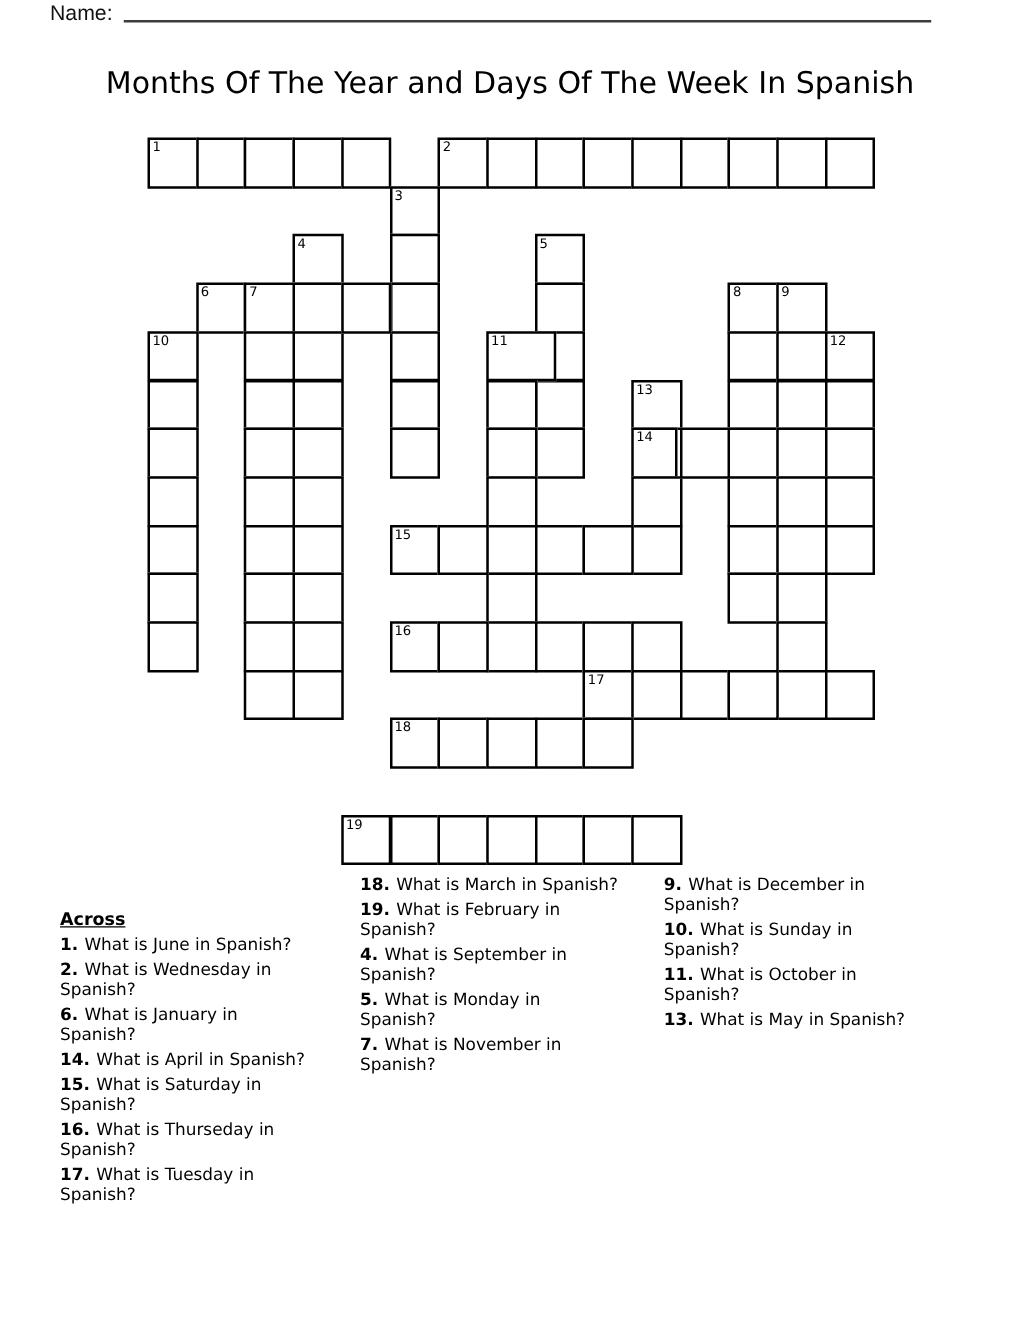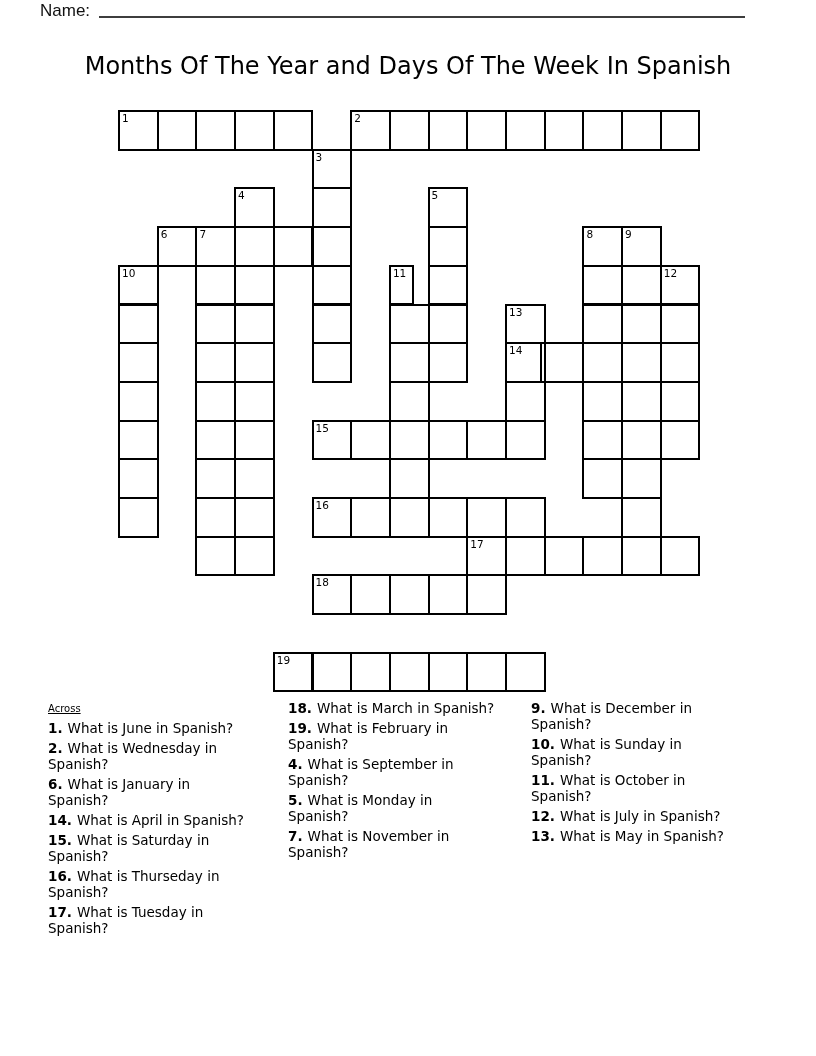--- a/index.html
+++ b/index.html
@@ -21,22 +21,22 @@
     font-size:24px; font-weight:normal; letter-spacing:0;
   }
   .grid { position:absolute; left:0; top:0; width:816px; height:1056px; }
   .cell { position:absolute; border:2px solid #000; background:#fff; }
   .num {
     position:absolute; left:2px; top:1px; font-size:10.5px; line-height:11px;
     color:#000;
   }
   .clue-col { position:absolute; top:701px; }
   .clue-heading {
-    font-size:10px; font-weight:normal; text-decoration:underline;
-    line-height:15.5px; margin-bottom:4.7px;
+    font-size:14px; font-weight:bold; text-decoration:underline;
+    line-height:15.5px; margin-bottom:4.7px;margin-top:28px;
   }
   .clue { font-size:13.5px; line-height:15.7px; margin-bottom:4.5px; }
   .clue b { margin-right:5px; }
   .clue span { white-space:pre-line;text-align:right; }
 </style>
 </head>
 <body>
 
 <div class="page">
 
@@ -128,21 +128,21 @@
       <div class="cell" style="left: 621.1px; top: 535.7px; width: 40.7px; height: 40.7px; border-color: rgb(0, 0, 0); background: rgb(255, 255, 255);"></div>
       <div class="cell" style="left: 118px; top: 264.8px; width: 40.7px; height: 40.7px; border-color: rgb(0, 0, 0); background: rgb(255, 255, 255);">
         <span class="num">10</span>
       </div>
       <div class="cell" style="left: 118px; top: 303.5px; width: 40.7px; height: 40.7px; border-color: rgb(0, 0, 0); background: rgb(255, 255, 255);"></div>
       <div class="cell" style="left: 118px; top: 342.2px; width: 40.7px; height: 40.7px; border-color: rgb(0, 0, 0); background: rgb(255, 255, 255);"></div>
       <div class="cell" style="left: 118px; top: 380.9px; width: 40.7px; height: 40.7px; border-color: rgb(0, 0, 0); background: rgb(255, 255, 255);"></div>
       <div class="cell" style="left: 118px; top: 419.6px; width: 40.7px; height: 40.7px; border-color: rgb(0, 0, 0); background: rgb(255, 255, 255);"></div>
       <div class="cell" style="left: 118px; top: 458.3px; width: 40.7px; height: 40.7px; border-color: rgb(0, 0, 0); background: rgb(255, 255, 255);"></div>
       <div class="cell" style="left: 118px; top: 497px; width: 40.7px; height: 40.7px; border-color: rgb(0, 0, 0); background: rgb(255, 255, 255);"></div>
-      <div class="cell" style="left: 388.9px; top: 264.8px; width: 25px; height: 40.7px; border-color: rgb(0, 0, 0); background: rgb(255, 255, 255);">
+      <div class="cell" style="left: 388.9px; top: 264.8px; width: 56px; height: 40.7px; border-color: rgb(0, 0, 0); background: rgb(255, 255, 255);">
         <span class="num">11</span>
       </div>
       <div class="cell" style="left: 388.9px; top: 303.5px; width: 40.7px; height: 40.7px; border-color: rgb(0, 0, 0); background: rgb(255, 255, 255);"></div>
       <div class="cell" style="left: 388.9px; top: 342.2px; width: 40.7px; height: 40.7px; border-color: rgb(0, 0, 0); background: rgb(255, 255, 255);"></div>
       <div class="cell" style="left: 388.9px; top: 380.9px; width: 40.7px; height: 40.7px; border-color: rgb(0, 0, 0); background: rgb(255, 255, 255);"></div>
       <div class="cell" style="left: 388.9px; top: 419.6px; width: 40.7px; height: 40.7px; border-color: rgb(0, 0, 0); background: rgb(255, 255, 255);"></div>
       <div class="cell" style="left: 388.9px; top: 458.3px; width: 40.7px; height: 40.7px; border-color: rgb(0, 0, 0); background: rgb(255, 255, 255);"></div>
       <div class="cell" style="left: 388.9px; top: 497px; width: 40.7px; height: 40.7px; border-color: rgb(0, 0, 0); background: rgb(255, 255, 255);"></div>
       <div class="cell" style="left: 659.8px; top: 264.8px; width: 40.7px; height: 40.7px; border-color: rgb(0, 0, 0); background: rgb(255, 255, 255);">
         <span class="num">12</span>
@@ -225,18 +225,17 @@
         <p class="clue"><b>7.</b><span>What is November in
 Spanish?</span></p>
       </div>
     <div class="clue-col" style="left: 531px; width: 250px;">
         <p class="clue"><b>9.</b><span>What is December in
 Spanish?</span></p>
         <p class="clue"><b>10.</b><span>What is Sunday in
 Spanish?</span></p>
         <p class="clue"><b>11.</b><span>What is October in
 Spanish?</span></p>
-        <p class="clue"><b>12.</b><span>What is July in Spanish?</span></p>
         <p class="clue"><b>13.</b><span>What is May in Spanish?</span></p>
       </div>
   </div>
 
 </div>
 
 </body></html>

